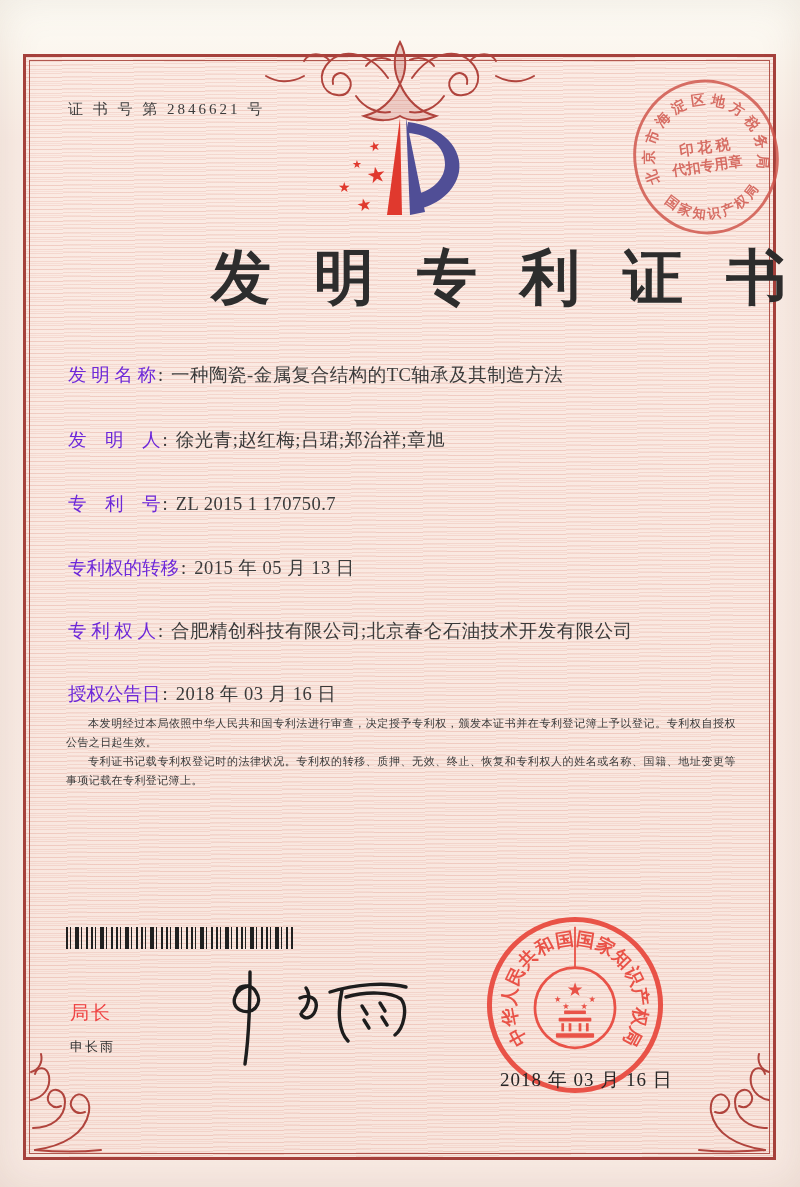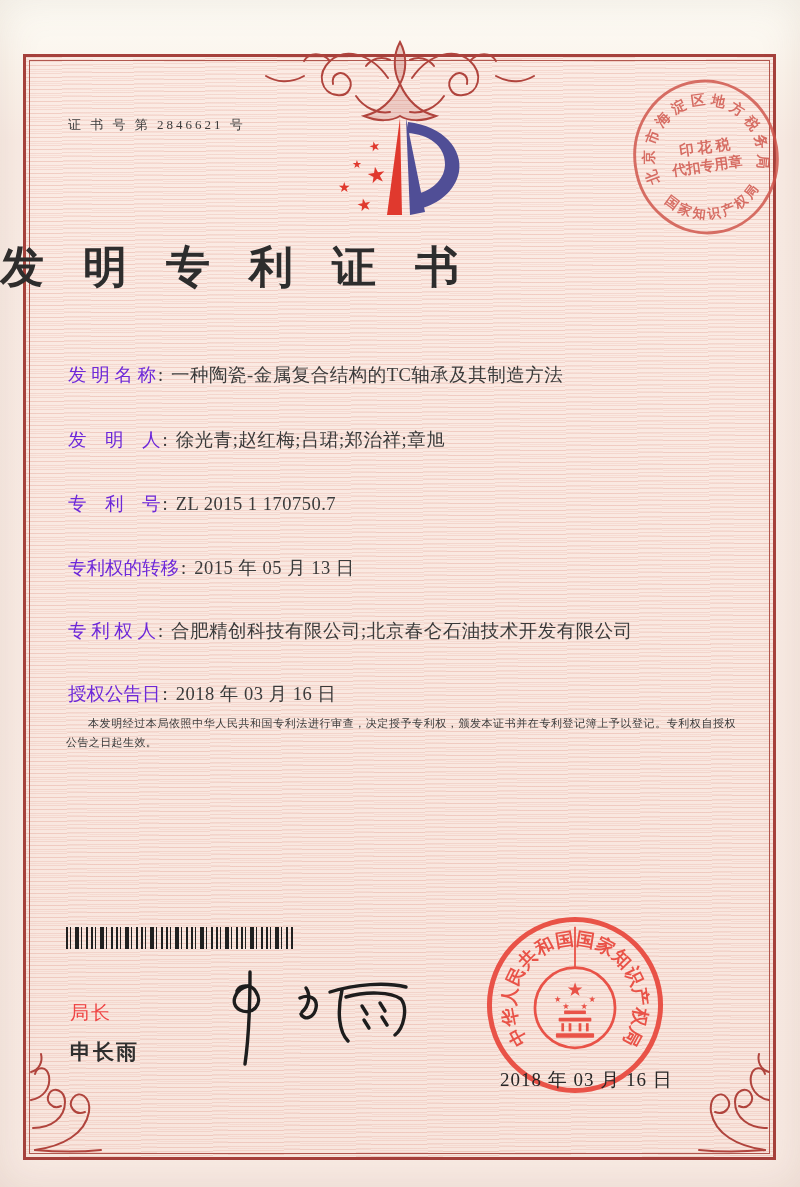--- a/index.html
+++ b/index.html
@@ -15,40 +15,40 @@
   .frame{
     position:absolute;left:23px;top:54px;width:747px;height:1100px;
     border:3px solid #a6413c;
     background:
       repeating-linear-gradient(179.2deg, rgba(219,136,120,.20) 0 1px, rgba(0,0,0,0) 1px 4px),
       repeating-linear-gradient(180.8deg, rgba(219,136,120,.13) 0 1px, rgba(0,0,0,0) 1px 6px),
       linear-gradient(180deg,#fbebe4,#f8e5dd);
   }
   .frame-inner{position:absolute;inset:3px;border:1px solid #b2574e;}
   .abs{position:absolute;}
-  .cert-no{left:68px;top:116px;font-size:13px;letter-spacing:3px;color:#3c3c3c;text-align:right;}
-  .title{left:0;right:0;top:238px;text-align:left;font-size:44px;font-weight:600;
+  .cert-no{left:68px;top:100px;font-size:15px;letter-spacing:3px;color:#3c3c3c;text-align:right;}
+  .title{left:0;right:0;top:238px;text-align:right;font-size:60px;font-weight:600;
          color:#2d2d2d;letter-spacing:14px;}
   .field-row{left:68px;width:670px;font-size:18.5px;color:#3a3a3a;white-space:nowrap;}
   .field-label{display:inline-block;color:#6d28d9;}
   .field-colon{display:inline-block;margin:0 8px 0 2px;}
   .field-value{display:inline-block;letter-spacing:.5px;}
   .paras{left:66px;top:714px;width:670px;font-size:11px;line-height:1.74;
          color:#3a3a3a;text-align:justify;letter-spacing:.4px;}
   .paras p{margin:0;text-indent:2em;}
   .barcode{left:66px;top:927px;width:227px;height:22px;
     background:repeating-linear-gradient(90deg,
       #202020 0 2px, rgba(0,0,0,0) 2px 4px,
       #202020 4px 5px, rgba(0,0,0,0) 5px 9px,
       #202020 9px 13px, rgba(0,0,0,0) 13px 15px,
       #202020 15px 16px, rgba(0,0,0,0) 16px 20px,
       #202020 20px 22px, rgba(0,0,0,0) 22px 25px);
   }
   .signer-title{left:70px;top:1000px;font-size:19px;color:#ef4444;letter-spacing:2px;}
-  .signer-name{left:70px;top:1038px;font-size:21px;color:#2f2f2f;letter-spacing:2px;font-weight:bold;}
+  .signer-name{left:70px;top:1038px;font-size:13px;color:#2f2f2f;letter-spacing:2px;}
   .seal-date{left:500px;top:1067px;font-size:19px;color:#272727;letter-spacing:1px;z-index:6;}
   svg text{font-family:"Liberation Serif","DejaVu Serif",serif;}
   .star-glyph{font-family:"DejaVu Sans",sans-serif;}
 </style>
 </head>
 <body>
 
 <div class="frame">
   <div class="frame-inner"></div>
 </div>
@@ -147,20 +147,21 @@
 </div>
 <div class="abs field-row" style="top:618px">
   <span class="field-label">专 利 权 人</span><span class="field-colon">:</span><span class="field-value">合肥精创科技有限公司;北京春仑石油技术开发有限公司</span>
 </div>
 <div class="abs field-row" style="top:681px">
   <span class="field-label">授权公告日</span><span class="field-colon">:</span><span class="field-value">2018 年 03 月 16 日</span>
 </div>
 
 <div class="abs paras">
   <p>本发明经过本局依照中华人民共和国专利法进行审查，决定授予专利权，颁发本证书并在专利登记簿上予以登记。专利权自授权公告之日起生效。</p>
+  <p>专利证书记载专利权登记时的法律状况。专利权的转移、质押、无效、终止、恢复和专利权人的姓名或名称、国籍、地址变更等事项记载在专利登记簿上。</p>
 </div>
 
 <div class="abs barcode"></div>
 
 <div class="abs signer-title">局长</div>
 <div class="abs signer-name">申长雨</div>
 
 <svg class="abs" style="left:190px;top:960px;width:240px;height:112px;z-index:4" viewBox="0 0 240 112">
   <g stroke="#1d1d1d" stroke-width="3.4" fill="none" stroke-linecap="round" stroke-linejoin="round">
     <path d="M58,26 C45,29 39,44 50,50 C62,56 74,44 66,32 C62,24 50,24 47,31"></path>

